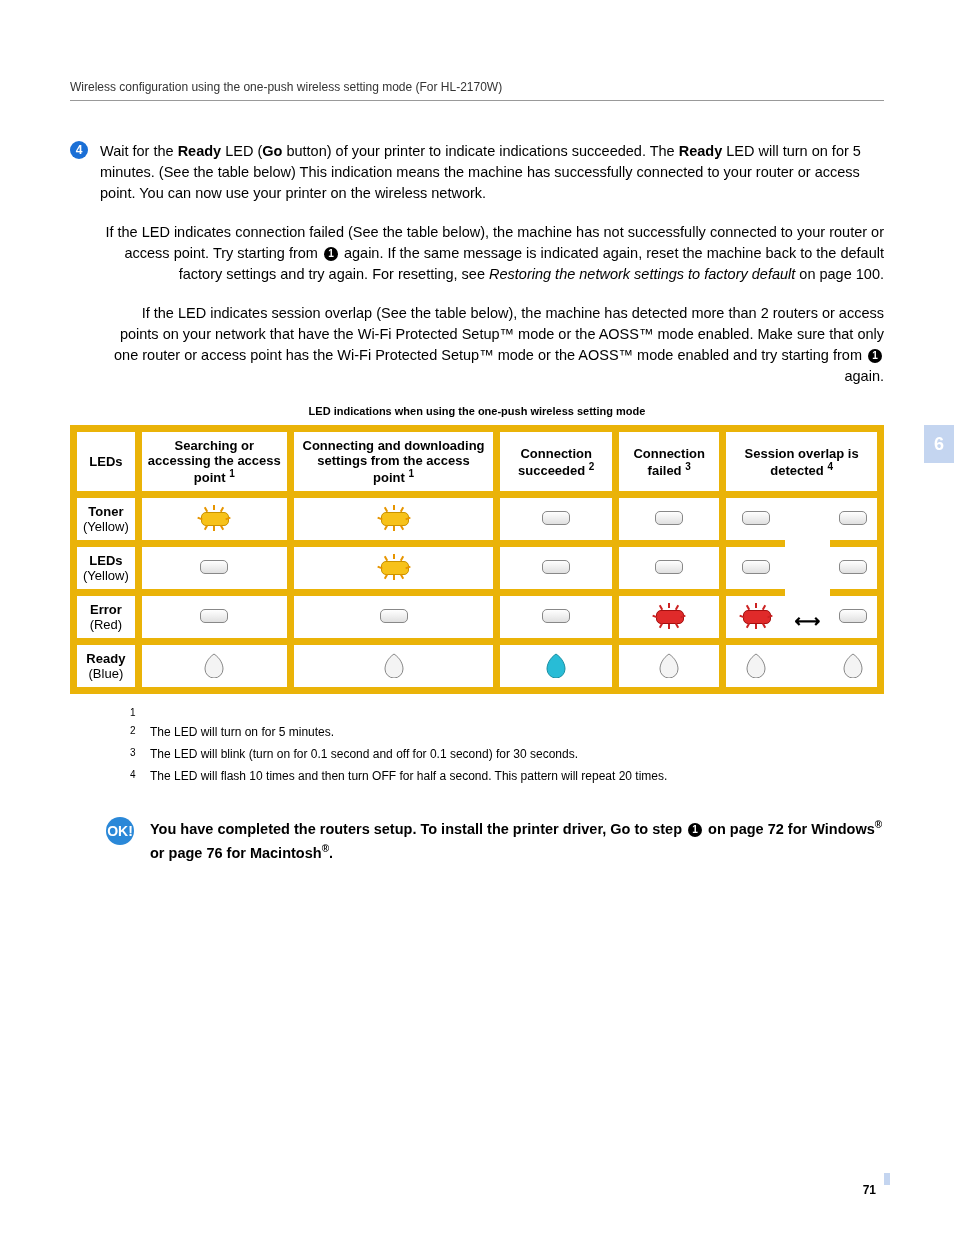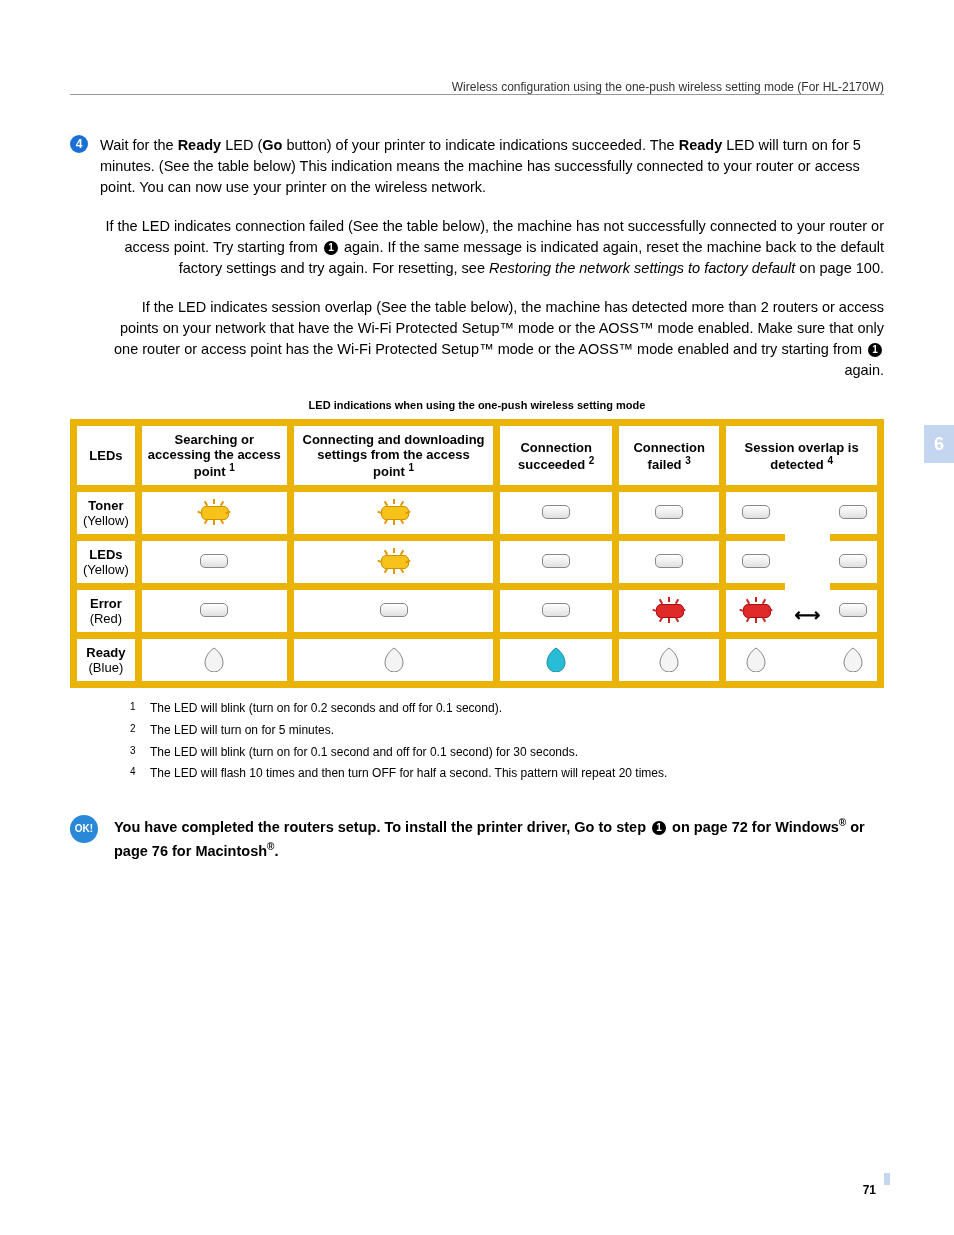--- a/index.html
+++ b/index.html
@@ -12,22 +12,23 @@
   .page {
     width: 954px;
     height: 1235px;
     position: relative;
     box-sizing: border-box;
     padding: 80px 70px 40px 70px;
   }
   .header-line {
     font-size: 12px;
     color: #333;
-    text-align: right;
+    text-align: left;
     margin-right: 0;
+    padding-bottom: 6px;
     border-bottom: 1px solid #999;
     margin-bottom: 40px;
   }
   .step-badge {
     display: inline-flex;
     width: 18px;
     height: 18px;
     background: #1a6fd6;
     color: #fff;
     border-radius: 50%;
@@ -104,26 +105,27 @@
     display: flex;
     gap: 16px;
     margin-top: 30px;
   }
   .ok-badge {
     width: 28px;
     height: 28px;
     background: #2a88d8;
     color: #fff;
     border-radius: 50%;
-    font-size: 10px;
+    font-size: 14px;
     font-weight: bold;
     display: inline-flex;
     align-items: center;
     justify-content: center;
     flex-shrink: 0;
+    margin-left: 36px;
   }
   .ok-text {
     font-weight: bold;
     font-size: 14.5px;
     line-height: 1.6;
   }
   .side-tab {
     position: absolute;
     right: 0;
     top: 425px;
@@ -275,21 +277,20 @@
       <td style="border-left:none;"><span class="led-teardrop"><svg viewBox="0 0 22 26">
                 <path d="M11 2 C17 6 20 12 20 17 A9 9 0 1 1 2 17 C2 12 5 6 11 2 Z" fill="#f4f4f4" stroke="#888"></path>
               </svg></span></td>
     </tr>
   </tbody>
     </table>
 
   <div class="footnotes">
     <div>
         <span class="fn-num">1</span>
-        <span>The LED will blink (turn on for 0.2 seconds and off for 0.1 second).</span>
       </div>
     <div>
         <span class="fn-num">2</span>
         <span>The LED will turn on for 5 minutes.</span>
       </div>
     <div>
         <span class="fn-num">3</span>
         <span>The LED will blink (turn on for 0.1 second and off for 0.1 second) for 30 seconds.</span>
       </div>
     <div>

